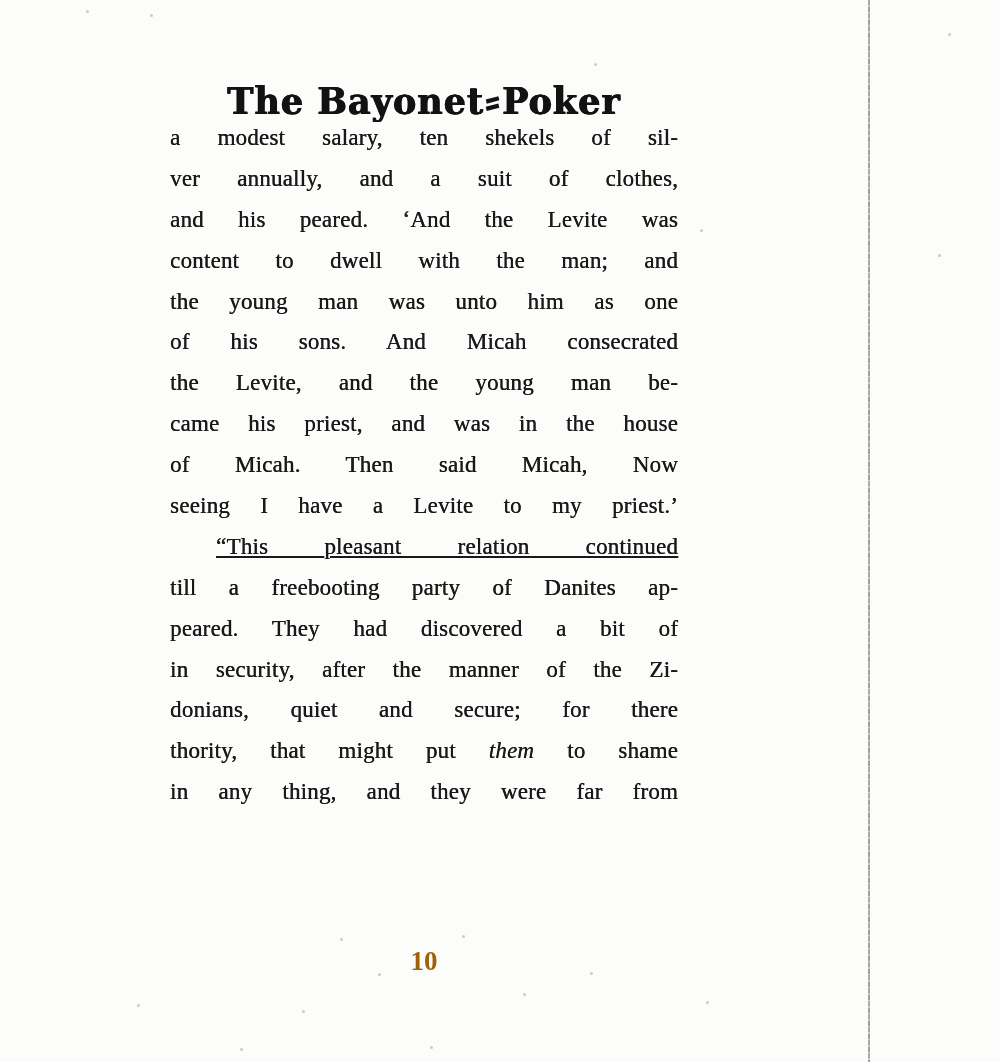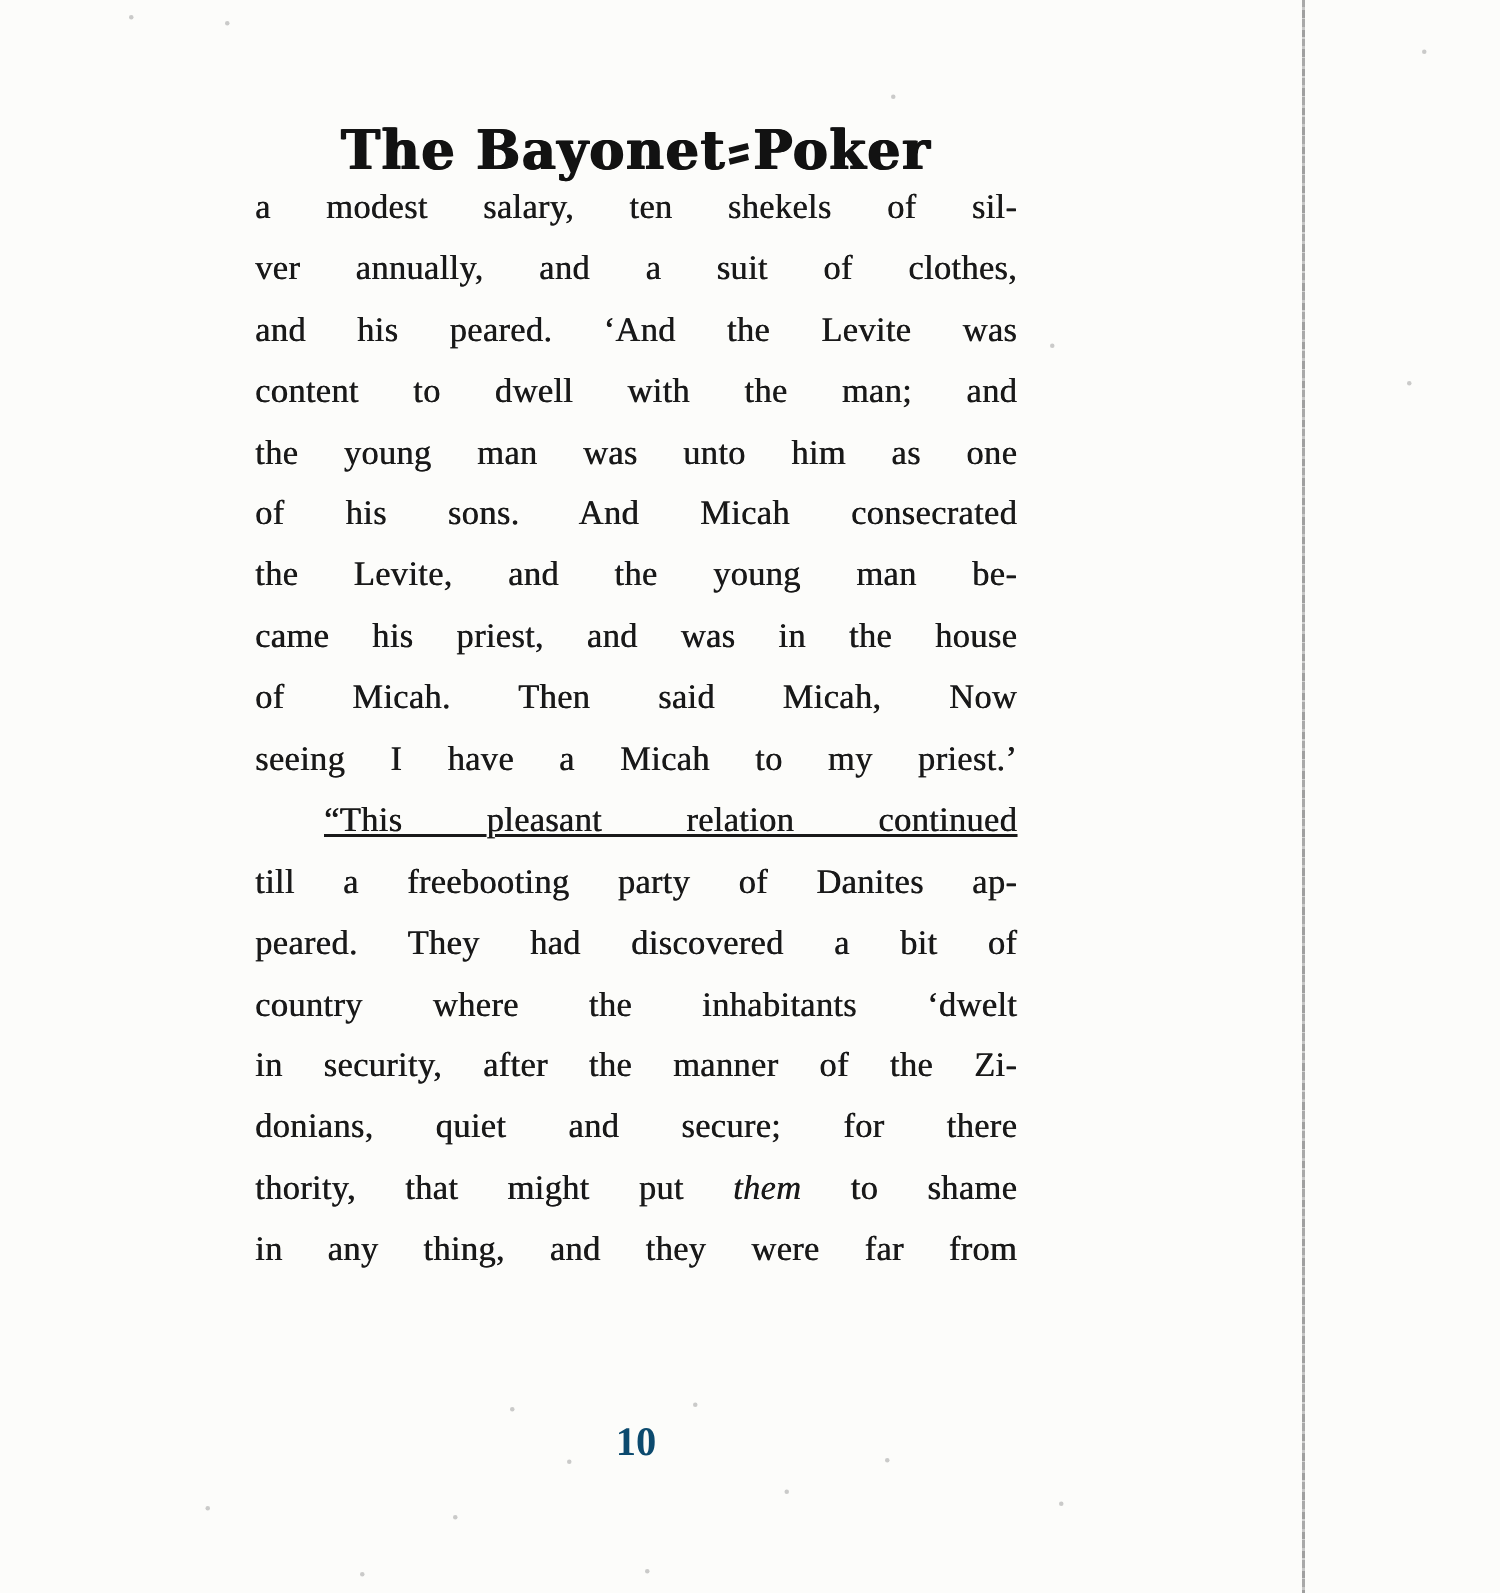--- a/index.html
+++ b/index.html
@@ -62,21 +62,21 @@
   }
   .line.indent { padding-left: 46px; text-decoration: underline; }
   .line em { font-style: italic; text-shadow: 0.25px 0 0 currentColor; }
   
   .folio {
     position: absolute;
     left: 170px; top: 946px; width: 508px;
     text-align: center;
     font-size: 27px;
     font-weight: bold;
-    color: #0c4a6e;
+    color: #a16207;
   }
   
   .scan-line {
     position: absolute;
     left: 868px; top: 0; width: 2px; height: 1062px;
     background: repeating-linear-gradient(
       to bottom,
       #9a9a9a 0px, #9a9a9a 5px,
       #bdbdbd 5px, #bdbdbd 7px,
       #8f8f8f 7px, #8f8f8f 12px,
@@ -102,25 +102,24 @@
   <div class="textblock">
     <div class="line">a modest salary, ten shekels of sil-</div>
     <div class="line">ver annually, and a suit of clothes,</div>
     <div class="line">and his peared. ‘And the Levite was</div>
     <div class="line">content to dwell with the man; and</div>
     <div class="line">the young man was unto him as one</div>
     <div class="line">of his sons. And Micah consecrated</div>
     <div class="line">the Levite, and the young man be-</div>
     <div class="line">came his priest, and was in the house</div>
     <div class="line">of Micah. Then said Micah, Now</div>
-    <div class="line">seeing I have a Micah to my priest.’</div>
+    <div class="line">seeing I have a Levite to my priest.’</div>
     <div class="line indent">“This pleasant relation continued</div>
     <div class="line">till a freebooting party of Danites ap-</div>
     <div class="line">peared. They had discovered a bit of</div>
-    <div class="line">country where the inhabitants ‘dwelt</div>
     <div class="line">in security, after the manner of the Zi-</div>
     <div class="line">donians, quiet and secure; for there</div>
     <div class="line"><span>thority, that might put </span><em>them</em><span> to shame</span></div>
     <div class="line">in any thing, and they were far from</div>
   </div>
 
   <div class="folio">10</div>
 
   <div class="scan-line"></div>
 

